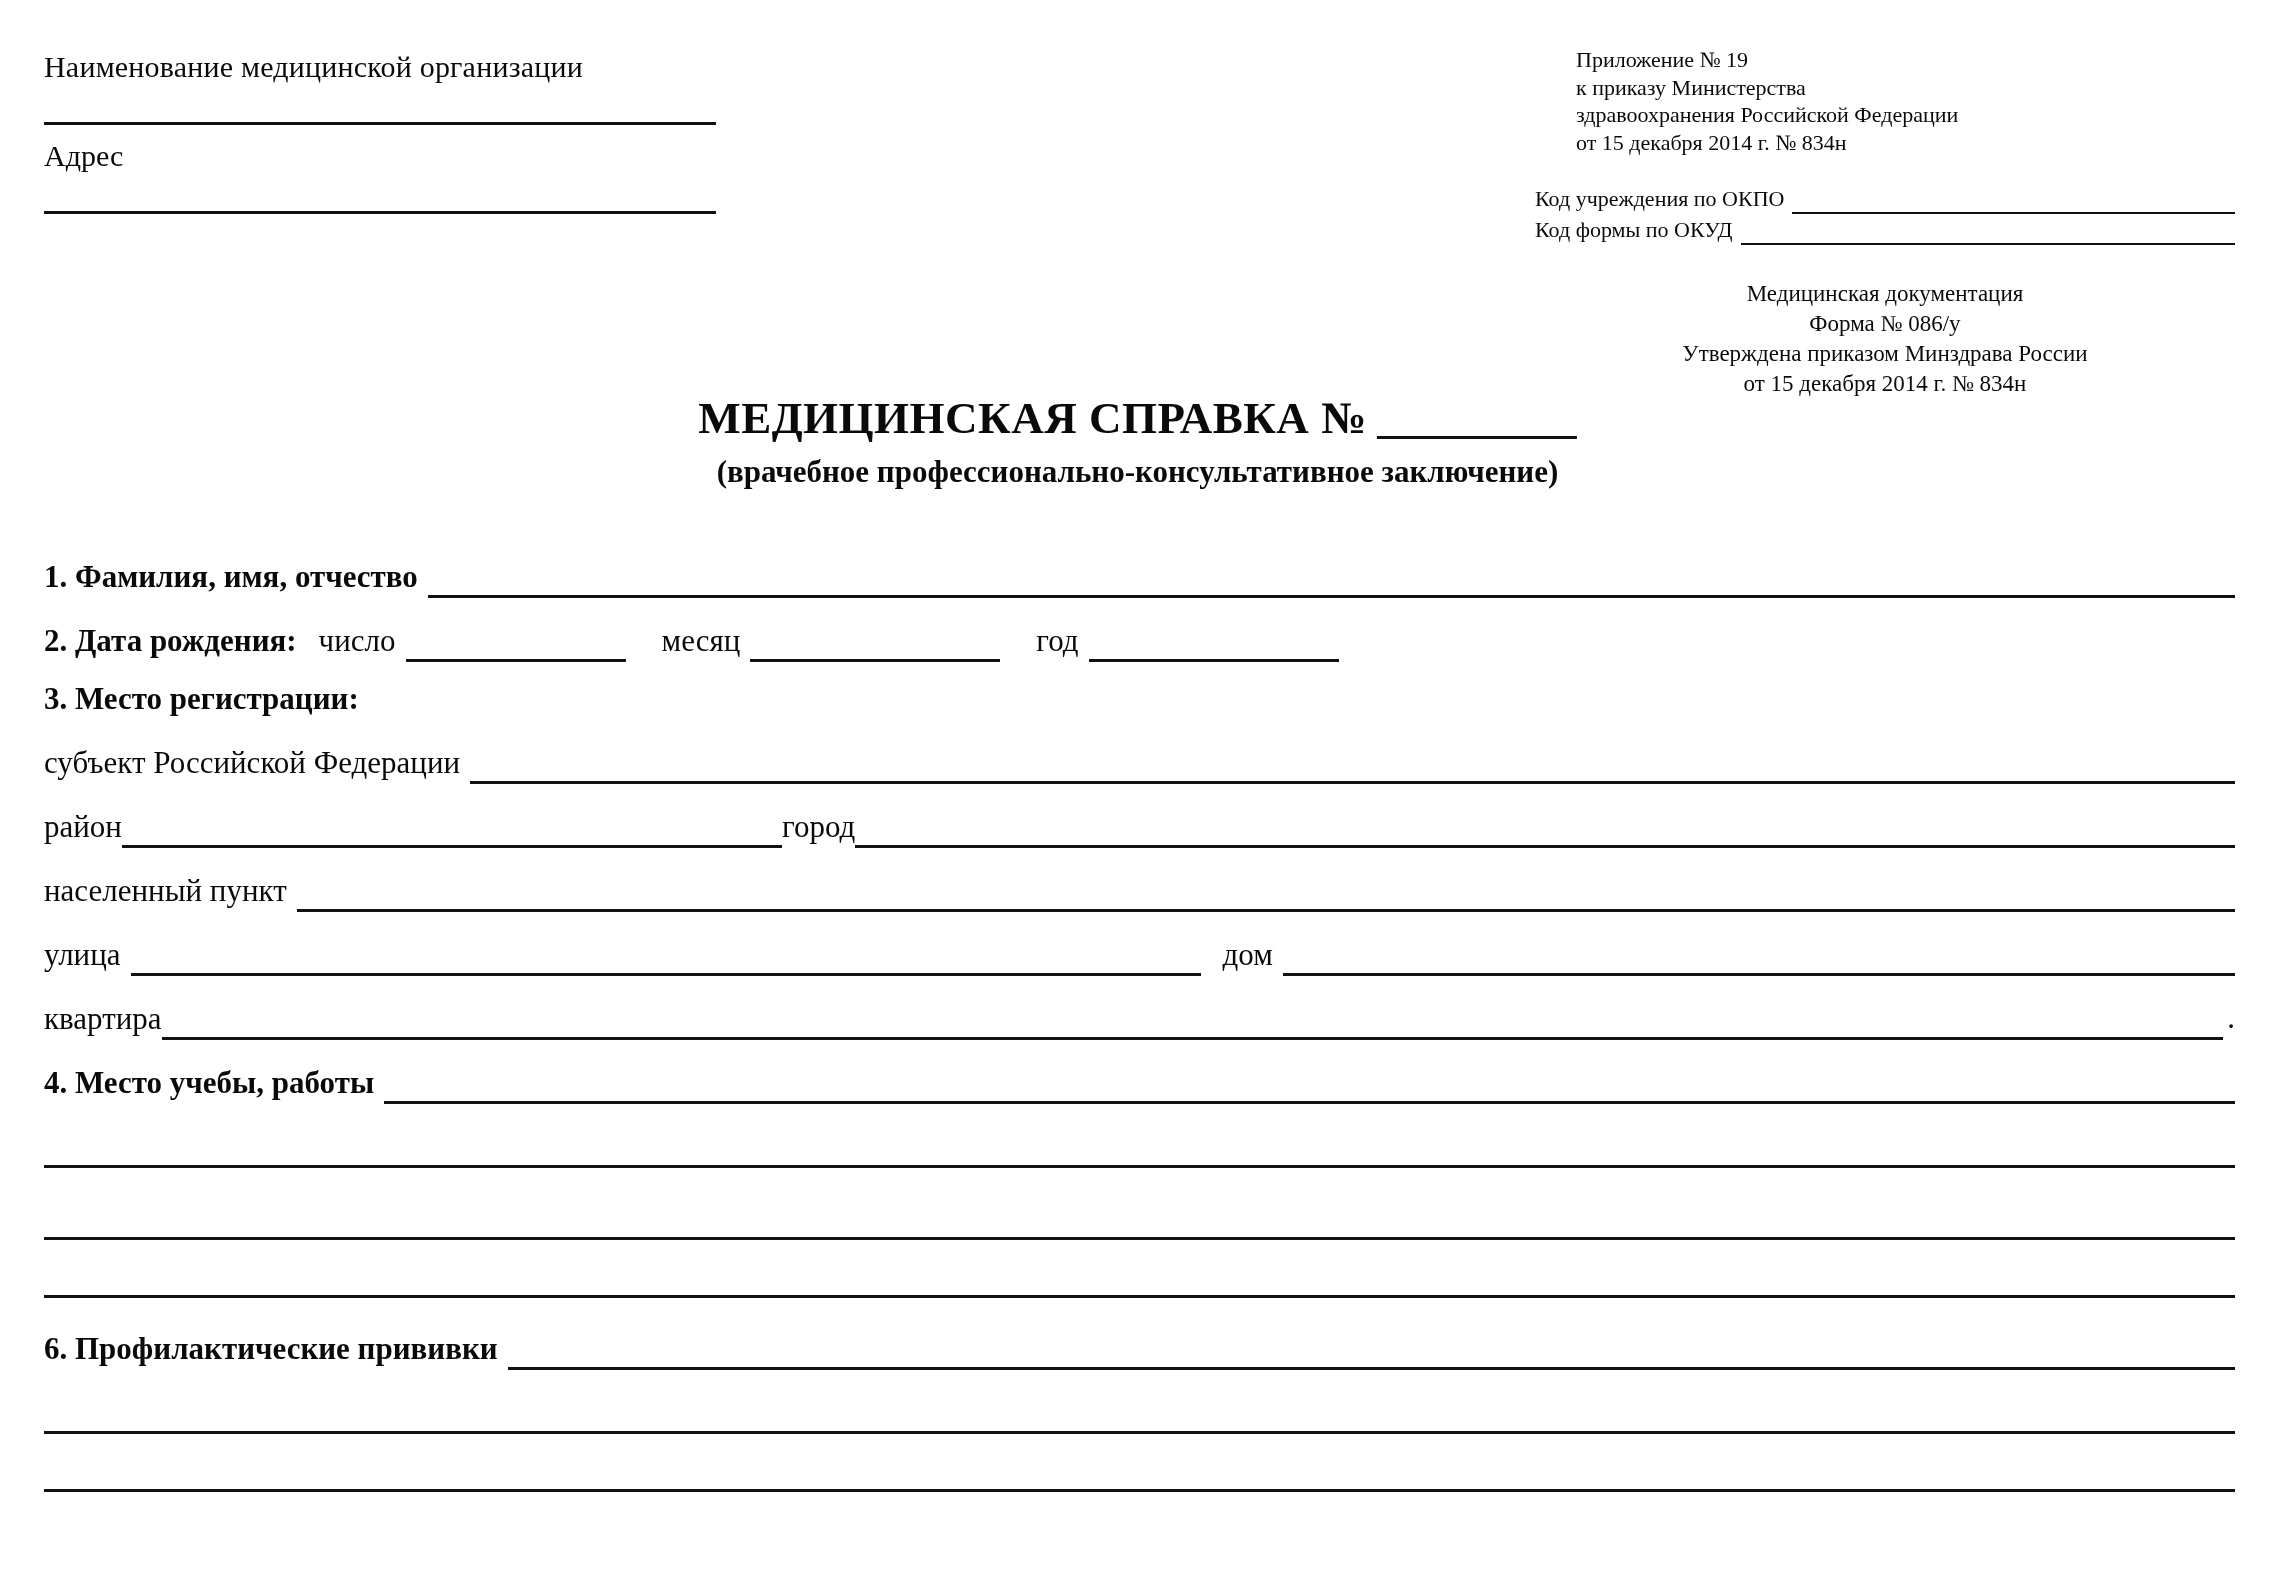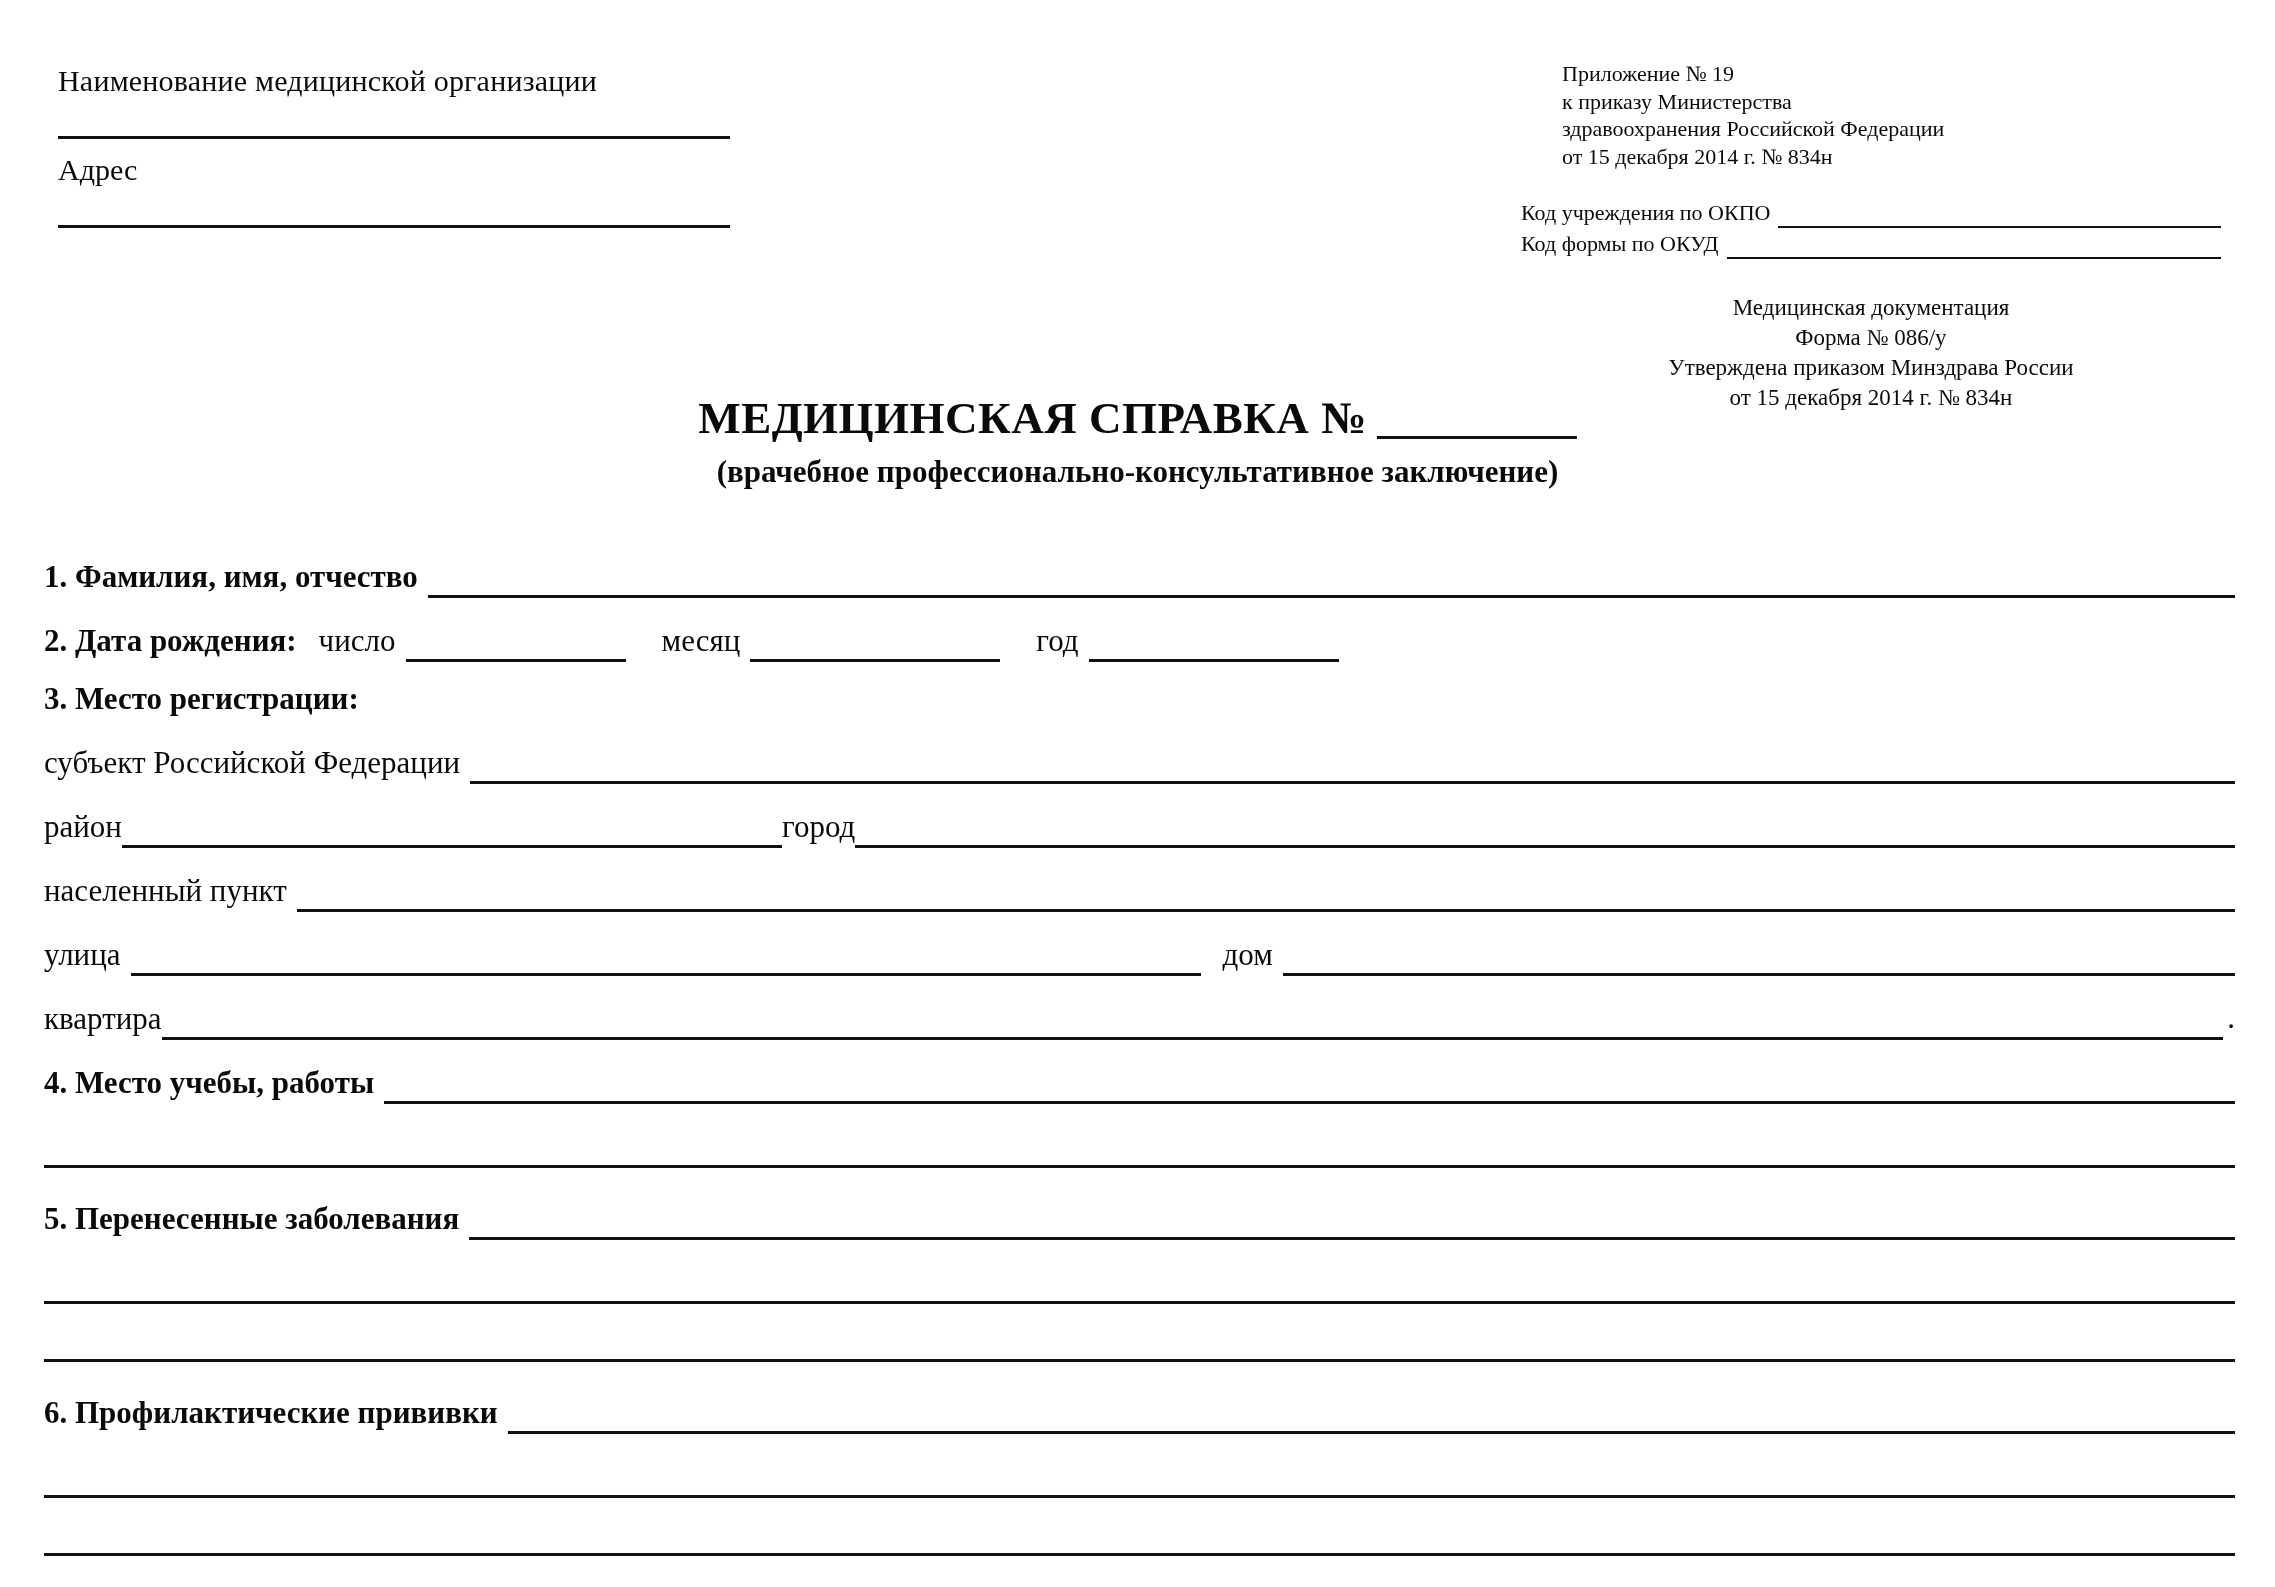--- a/index.html
+++ b/index.html
@@ -12,21 +12,21 @@
     height: 1587px;
     font-family: "Liberation Serif", "DejaVu Serif", serif;
     color: #0a0a0a;
     position: relative;
     overflow: hidden;
   }
   .page {
     position: relative;
     width: 2275px;
     height: 1587px;
-    padding: 14px;
+    padding: 0;
     box-sizing: border-box;
   }
 
   
   .header {
     position: relative;
     height: 360px;
   }
   .org-block {
     position: absolute;
@@ -284,24 +284,20 @@
     <div class="line">
       <span class="lbl b">4. Место учебы, работы</span>
       <span class="fill"></span>
     </div>
     <div class="rule-row">
       <span class="fill"></span>
     </div>
 
     <div class="section-gap"></div>
 
-    <div class="line">
-      <span class="lbl b">5. Перенесенные заболевания</span>
-      <span class="fill"></span>
-    </div>
     <div class="rule-row">
       <span class="fill"></span>
     </div>
     <div class="rule-row">
       <span class="fill"></span>
     </div>
 
     <div class="section-gap"></div>
 
     <div class="line">

